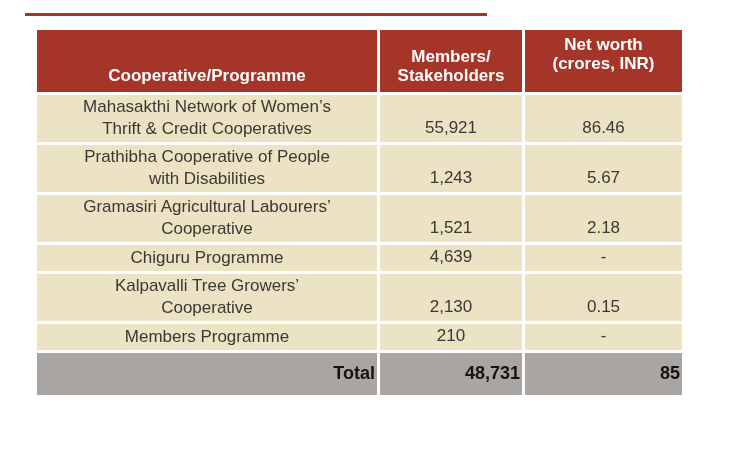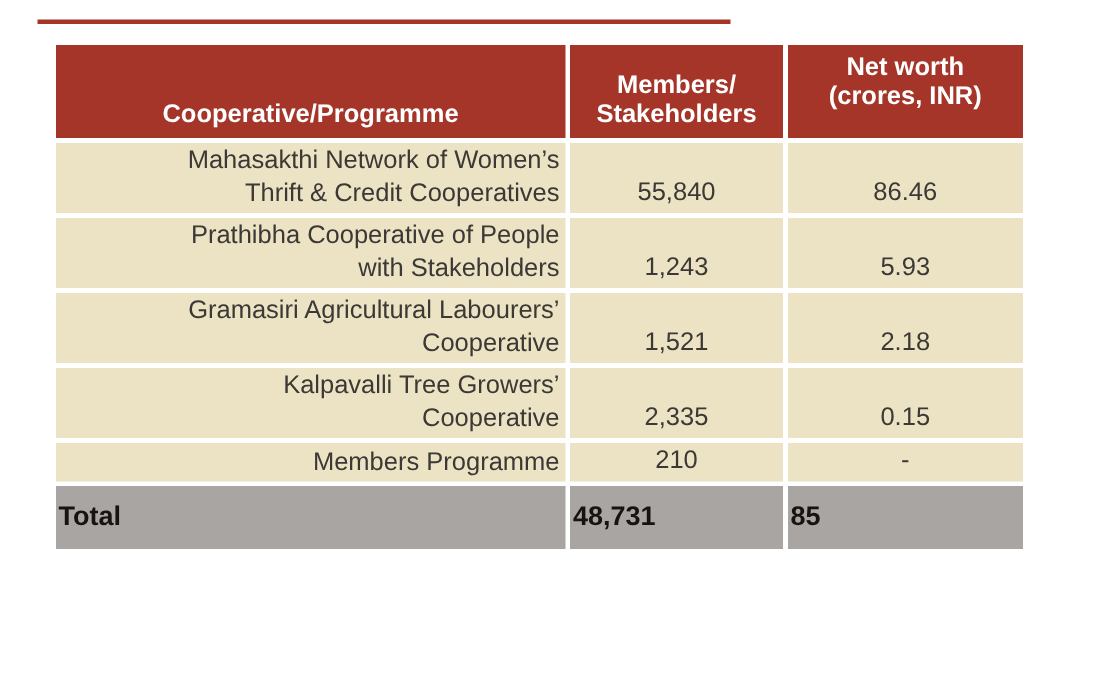--- a/index.html
+++ b/index.html
@@ -45,39 +45,39 @@
     white-space: pre-line;
   }
   tr.header-row { height: 65px; }
   .coop-table th.c3 { padding-bottom: 19px; }
 
   
   .coop-table td { background: #EBE3C3; vertical-align: bottom; }
   tr.two-line { height: 46px; }
   tr.one-line { height: 27px; }
   td.name {
-    text-align: right;
+    text-align: center;
     padding: 1px 4px 2px 4px;
     line-height: 22px;
     white-space: pre-line;
   }
   td.num {
     text-align: center;
     padding: 1px 2px 3px 2px;
     line-height: 22px;
   }
 
   
   tr.total-row { height: 45px; }
   tr.total-row td {
     background: #A9A5A2;
     color: #161310;
     font-weight: bold;
     font-size: 18px;
-    text-align: left;
+    text-align: right;
     vertical-align: middle;
     padding: 0 2px 2px 2px;
     white-space: normal;
   }
 </style>
 </head>
 <body>
 
 <div class="stage">
 
@@ -95,39 +95,44 @@
         <th class="c2">Members/
 Stakeholders</th>
         <th class="c3">Net worth
 (crores, INR)</th>
       </tr>
     </thead>
     <tbody>
       <tr class="two-line">
         <td class="name">Mahasakthi Network of Women’s
 Thrift &amp; Credit Cooperatives</td>
-        <td class="num">55,840</td>
+        <td class="num">55,921</td>
         <td class="num">86.46</td>
       </tr>
       <tr class="two-line">
         <td class="name">Prathibha Cooperative of People
-with Stakeholders</td>
+with Disabilities</td>
         <td class="num">1,243</td>
-        <td class="num">5.93</td>
+        <td class="num">5.67</td>
       </tr>
       <tr class="two-line">
         <td class="name">Gramasiri Agricultural Labourers’
 Cooperative</td>
         <td class="num">1,521</td>
         <td class="num">2.18</td>
       </tr>
+      <tr class="one-line">
+        <td class="name">Chiguru Programme</td>
+        <td class="num">4,639</td>
+        <td class="num">-</td>
+      </tr>
       <tr class="two-line">
         <td class="name">Kalpavalli Tree Growers’
 Cooperative</td>
-        <td class="num">2,335</td>
+        <td class="num">2,130</td>
         <td class="num">0.15</td>
       </tr>
       <tr class="one-line">
         <td class="name">Members Programme</td>
         <td class="num">210</td>
         <td class="num">-</td>
       </tr>
       <tr class="total-row">
         <td>Total</td>
         <td>48,731</td>

